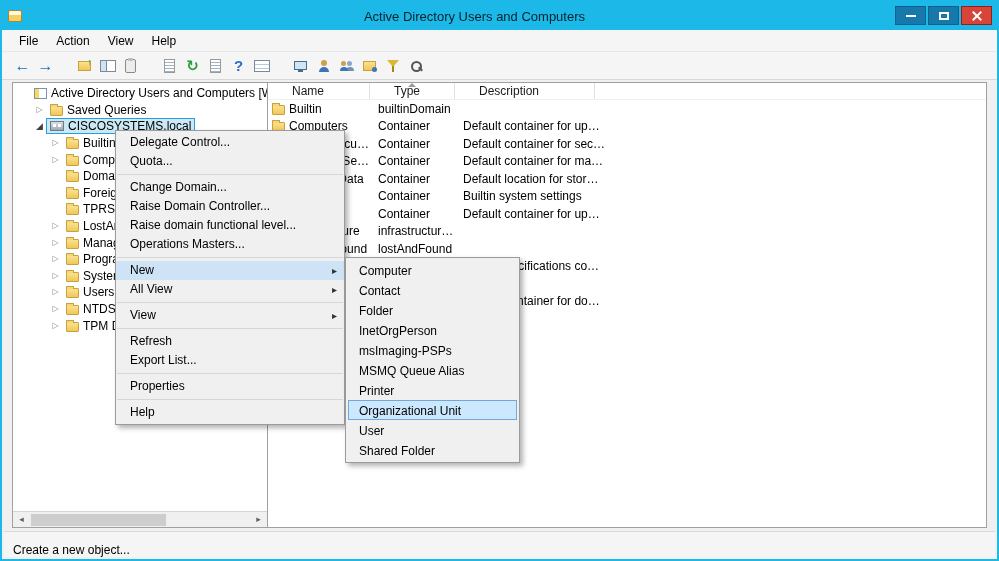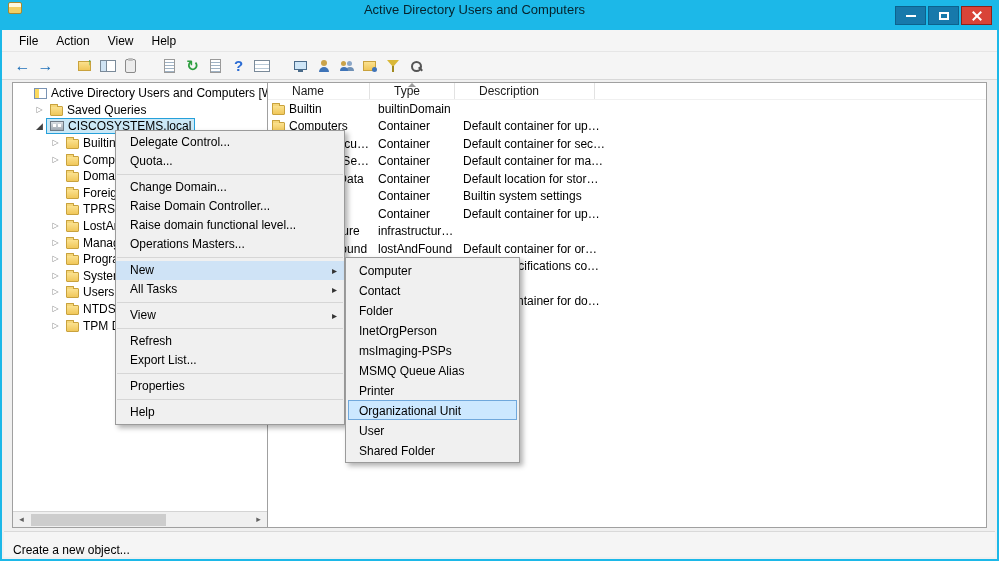--- a/index.html
+++ b/index.html
@@ -2,21 +2,21 @@
 <html style="--titlebar: #1cb8e8; --close: #d94438; --selection-fill: #cbe8f6; --selection-border: #26a0da; --menu-highlight: #cfe3f6; --submenu-highlight-fill: #cce8ff; --submenu-highlight-border: #70a8dc;"><head>
 <meta charset="utf-8">
 <style>
   *{margin:0;padding:0;box-sizing:border-box}
   html,body{width:999px;height:561px;overflow:hidden;background:#fff;
     font-family:"Liberation Sans","DejaVu Sans",sans-serif;font-size:12px;color:#000}
   .window{position:absolute;inset:0;border:2px solid var(--titlebar,#1cb8e8);
     outline:1px solid #0c85b5;background:#f0f0f0}
   
   .titlebar{position:absolute;left:0;right:0;top:0;height:28px;background:var(--titlebar,#1cb8e8);
-    display:flex;align-items:flex-start}
+    display:flex;align-items:center}
   .app-icon{width:14px;height:12px;margin-left:6px;border:1px solid #a9882f;border-radius:2px;
     background:linear-gradient(#fff8df 35%,#f3cf64 36%)}
   .title{position:absolute;left:60px;right:110px;text-align:center;font-size:13px;color:#06222c;
     white-space:nowrap;overflow:hidden}
   .winbtns{position:absolute;right:5px;top:4px;display:flex;gap:2px}
   .wb{width:31px;height:19px;display:flex;align-items:center;justify-content:center;position:relative}
   .wb.min,.wb.max{background:#1779ab;border:1px solid #0c628d}
   .wb.close{background:var(--close,#d94438);border:1px solid #8e211a}
   .glyph-min{width:10px;height:2px;background:#fff}
   .glyph-max{width:10px;height:8px;border:2px solid #fff;background:transparent}
@@ -398,21 +398,20 @@
             </div>
             <div class="lcell c-type">infrastructureUpdate</div>
             <div class="lcell c-desc"></div>
           </div>
           <div class="lrow">
             <div class="lcell c-name">
               <div class="ic ic-folder"></div>
               <div class="txt">LostAndFound</div>
             </div>
             <div class="lcell c-type">lostAndFound</div>
-            <div class="lcell c-desc">Default container for or…</div>
           </div>
           <div class="lrow">
             <div class="lcell c-name">
               <div class="ic ic-folder"></div>
               <div class="txt">NTDS Quotas</div>
             </div>
             <div class="lcell c-type">msDS-QuotaContainer</div>
             <div class="lcell c-desc">Quota specifications co…</div>
           </div>
           <div class="lrow">
@@ -458,21 +457,21 @@
       </div>
       <div class="cm-item">
         <div class="cm-label">Operations Masters...</div>
       </div>
       <div class="cm-sep"></div>
       <div class="cm-item hl">
         <div class="cm-label">New</div>
         <div class="cm-arrow">▸</div>
       </div>
       <div class="cm-item">
-        <div class="cm-label">All Tasks</div>
+        <div class="cm-label">All View</div>
         <div class="cm-arrow">▸</div>
       </div>
       <div class="cm-sep"></div>
       <div class="cm-item">
         <div class="cm-label">View</div>
         <div class="cm-arrow">▸</div>
       </div>
       <div class="cm-sep"></div>
       <div class="cm-item">
         <div class="cm-label">Refresh</div>

